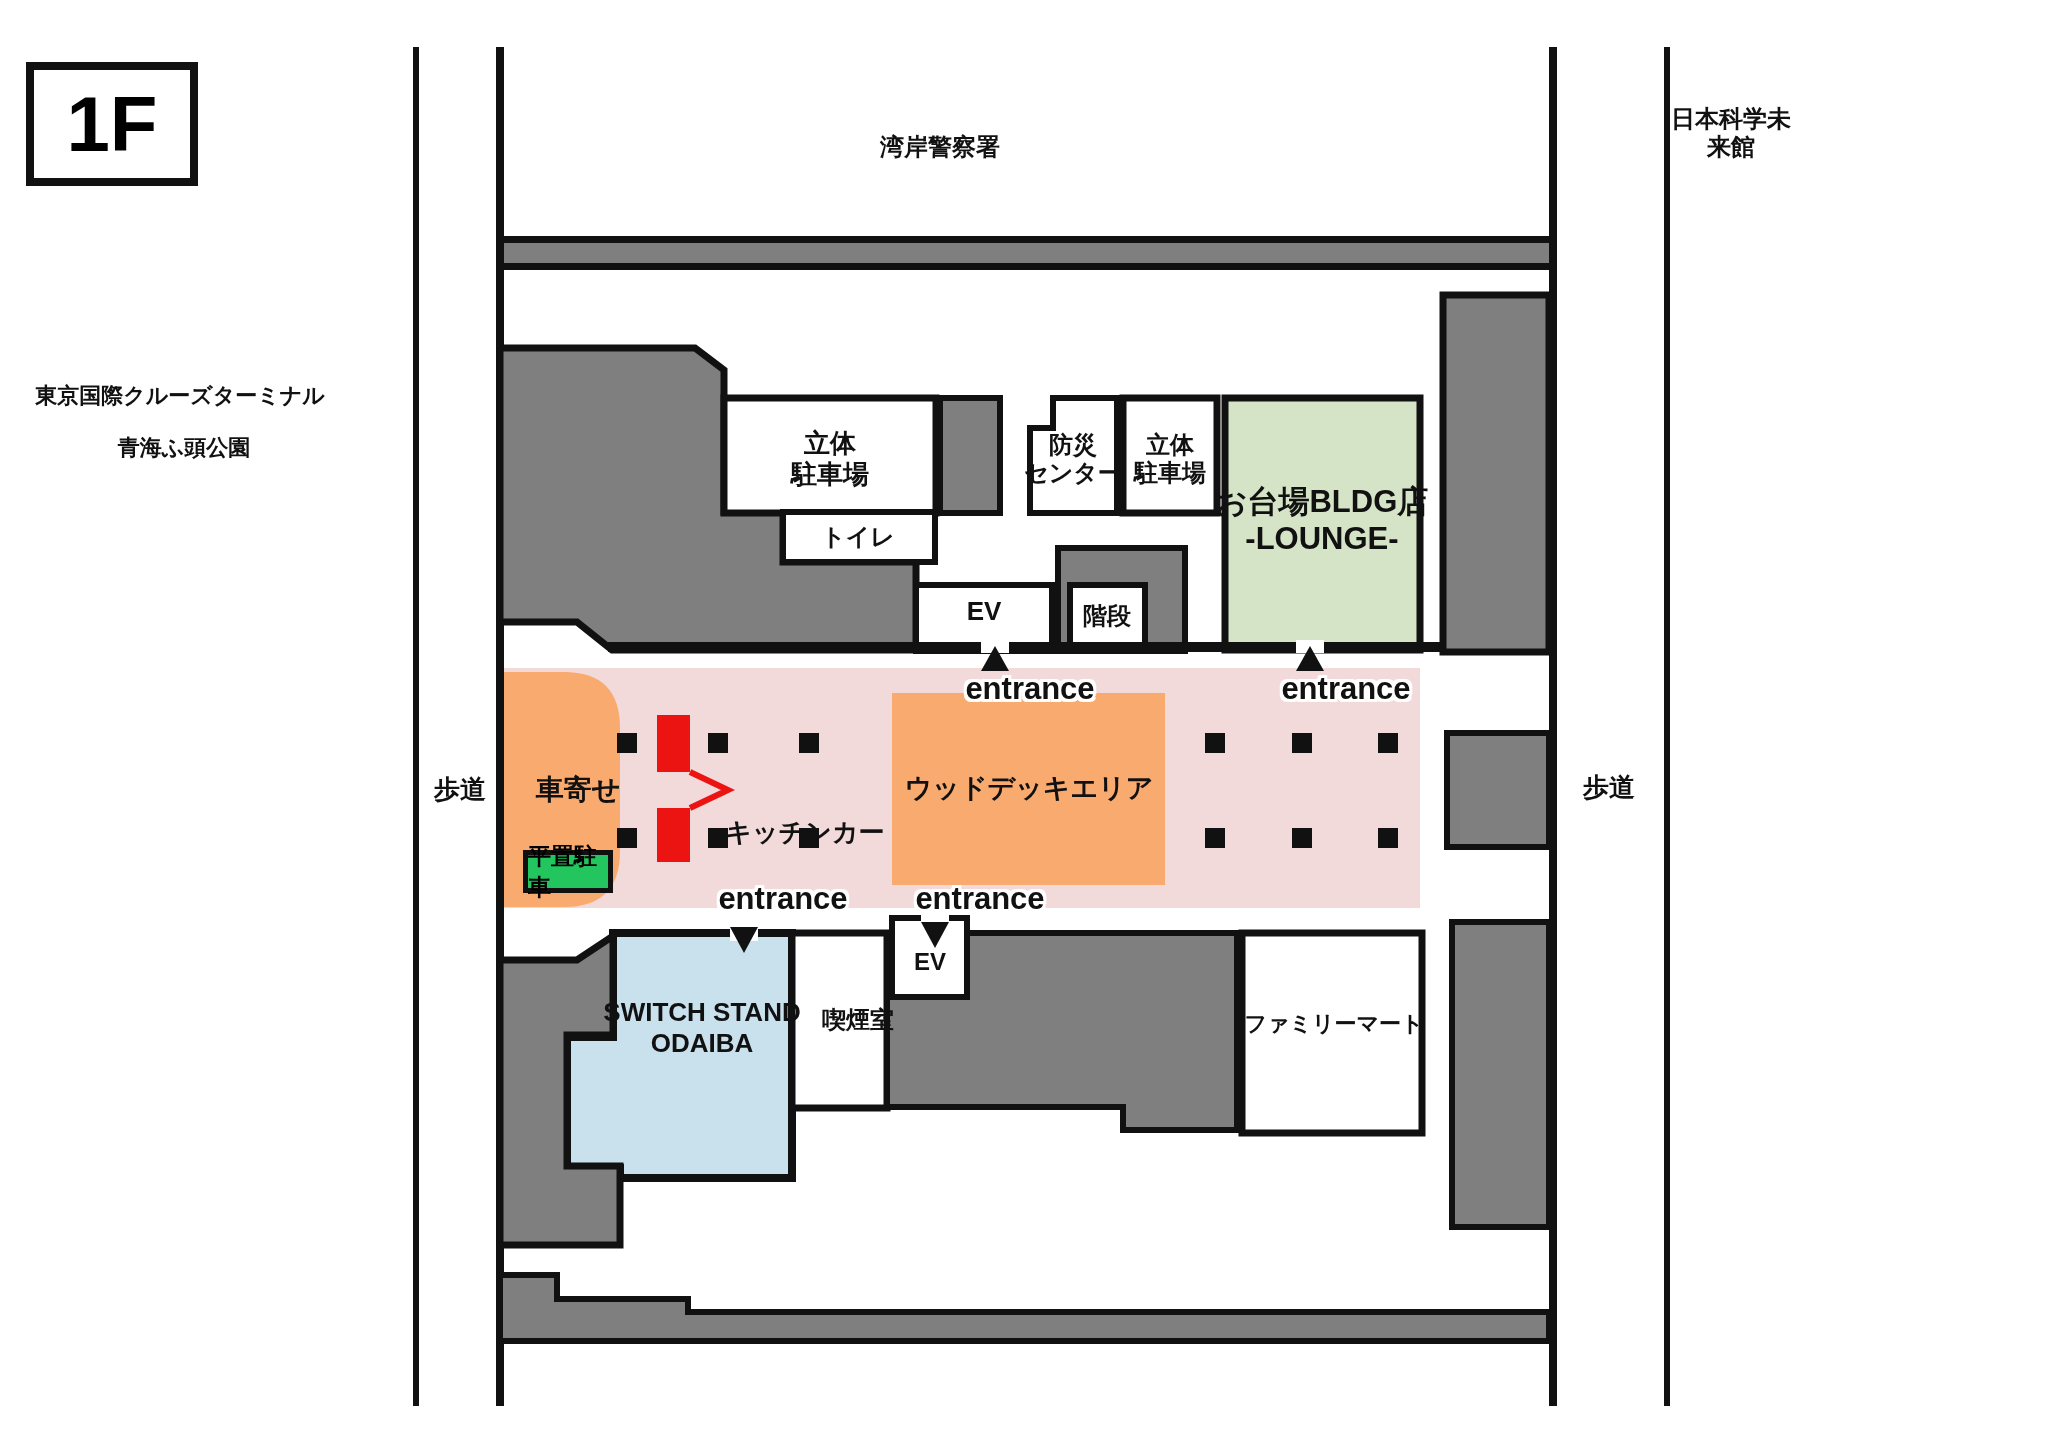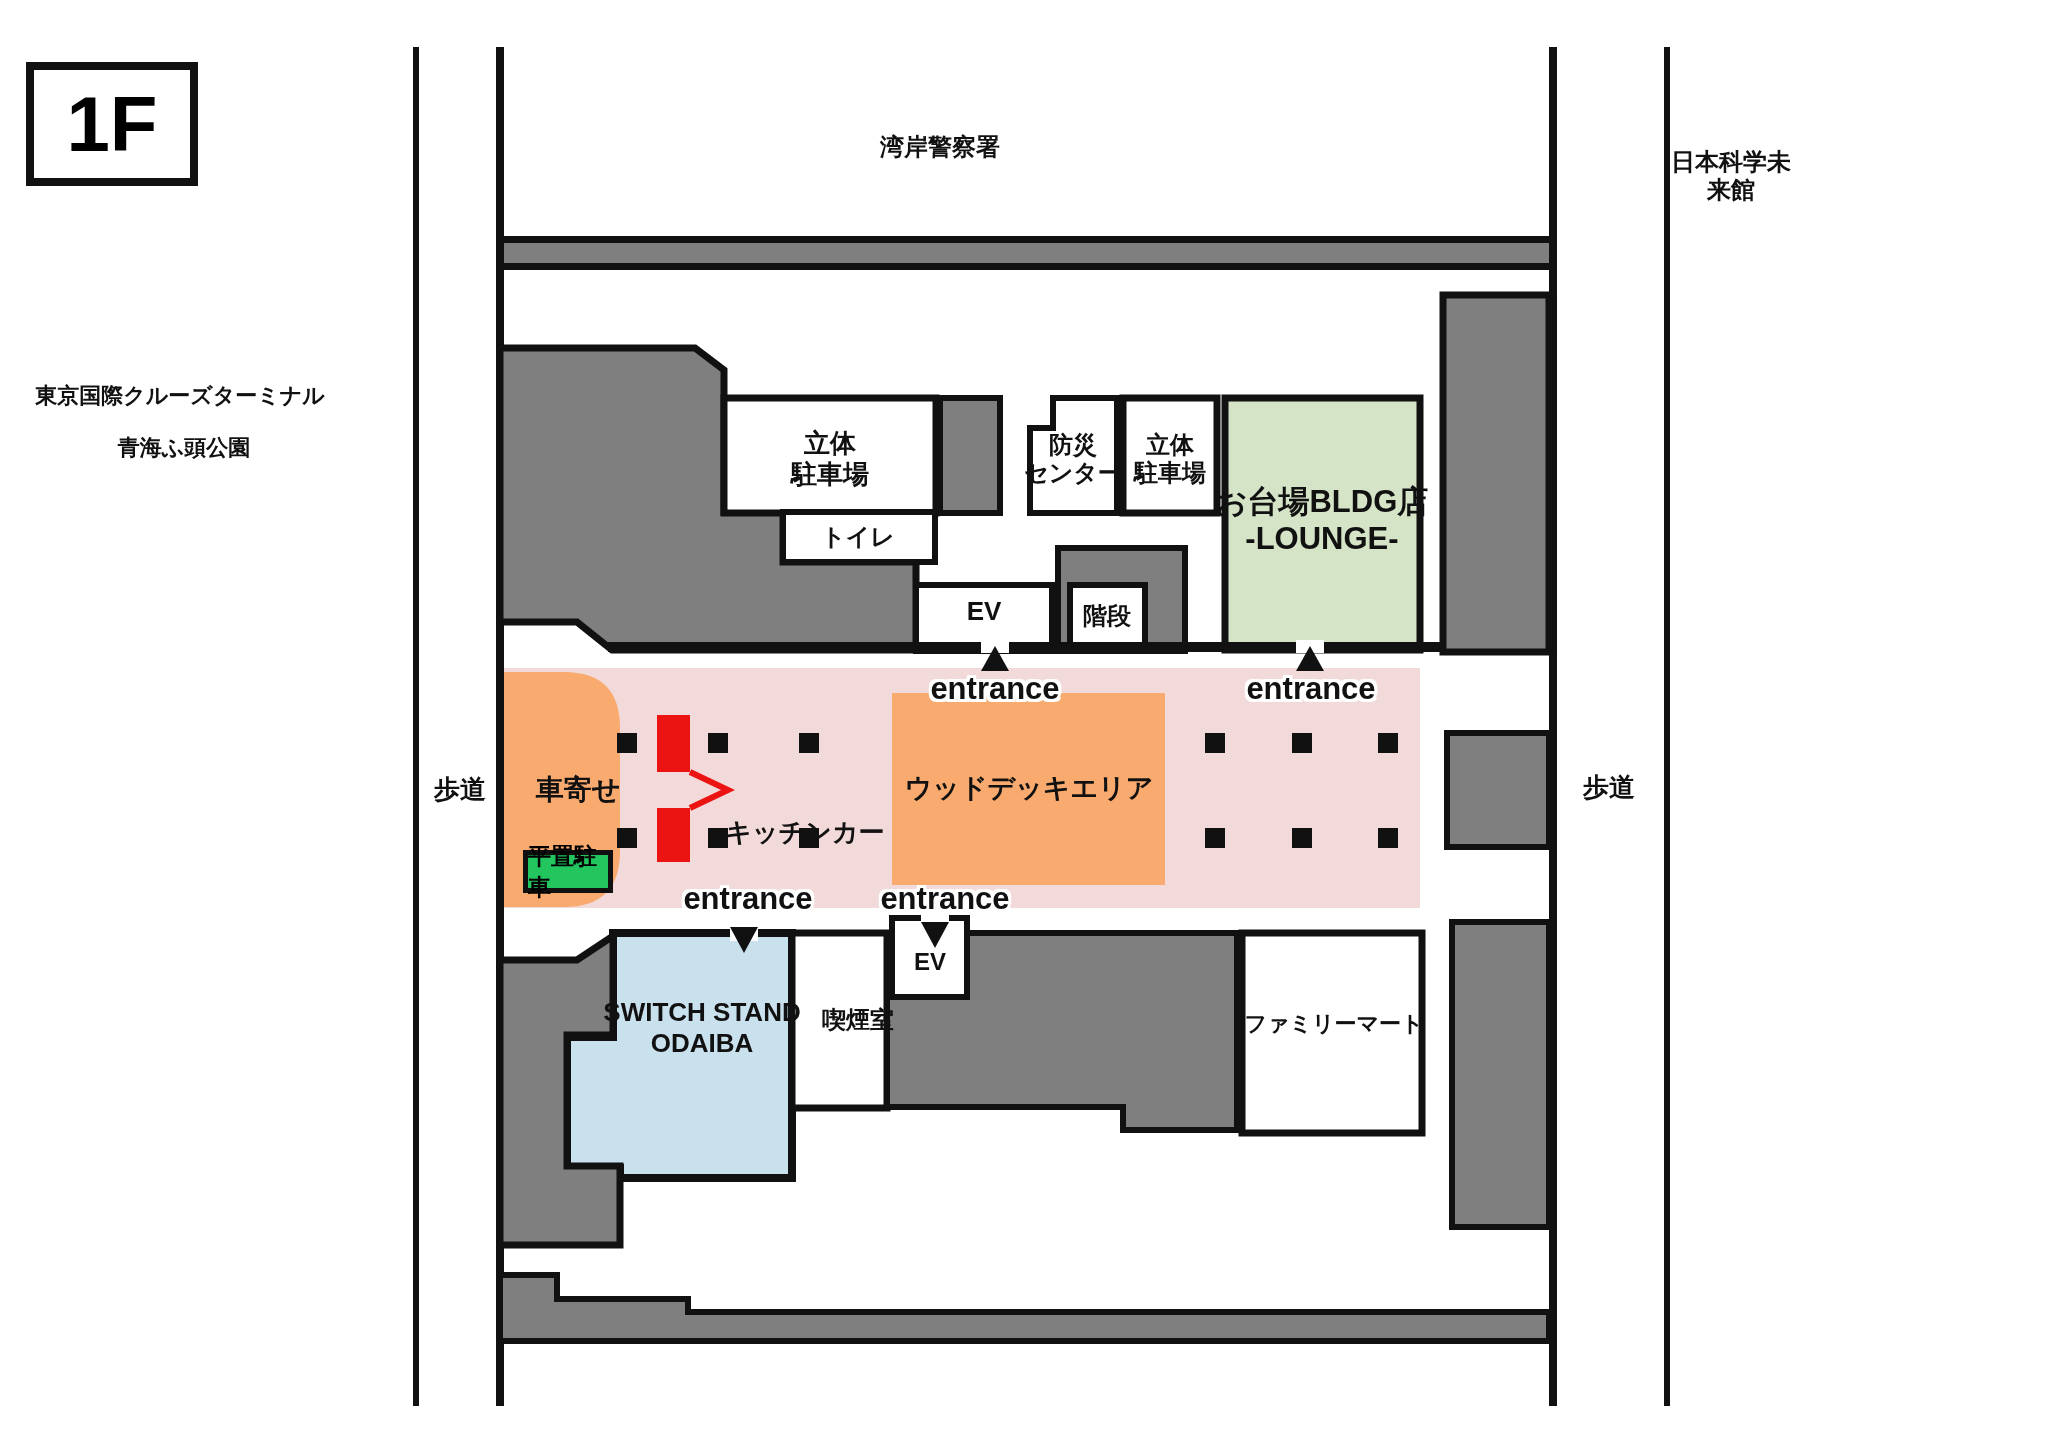--- a/index.html
+++ b/index.html
@@ -9,21 +9,21 @@
   html,body{margin:0;padding:0;background:#ffffff;}
   .canvas{position:relative;width:1852px;height:1453px;background:#fff;overflow:hidden;
           font-family:"Liberation Sans","DejaVu Sans",sans-serif;}
   .canvas svg{position:absolute;left:0;top:0;}
   .lbl{position:absolute;transform:translate(-50%,-50%);white-space:pre-line;text-align:center;
        font-weight:bold;color:#111;line-height:1.18;}
   .fs22{font-size:22px;} .fs24{font-size:24px;}
   .fs25{font-size:31px;} .fs26{font-size:26px;} .fs27{font-size:27px;} .fs28{font-size:28px;}
   .entrance{font-size:31px;
     text-shadow:-3px -3px 0 #fff,3px -3px 0 #fff,-3px 3px 0 #fff,3px 3px 0 #fff,
-                0 -3px 0 #fff,0 3px 0 #fff,-3px 0 0 #fff,3px 0 0 #fff;}
+                0 -3px 0 #fff,0 3px 0 #fff,-3px 0 0 #fff,3px 0 0 #fff;margin-left:35px;}
   .floorbox{position:absolute;left:26px;top:62px;width:172px;height:124px;border:8px solid #111;
     box-sizing:border-box;display:flex;align-items:center;justify-content:center;
     font-size:78px;font-weight:bold;}
   .flatbox{position:absolute;left:523px;top:850px;width:90px;height:43px;border:5px solid #111;
     box-sizing:border-box;background:#22c55e;display:flex;align-items:center;justify-content:center;
     font-size:23px;font-weight:bold;}
 </style>
 </head>
 <body>
 
@@ -96,21 +96,21 @@
     <polygon points="500,960 577,960 613,936 613,1035 567,1035 567,1166 620,1166 620,1245 500,1245" style="fill:var(--gray);stroke:var(--wall);stroke-width:7"></polygon>
 
     <polygon points="500,1275 557,1275 557,1299 688,1299 688,1312 1549,1312 1549,1341 500,1341" style="fill:var(--gray);stroke:var(--wall);stroke-width:6"></polygon>
   </svg>
 
   <div class="floorbox">
     <span>1F</span>
   </div>
 
   <div class="lbl fs24" style="left:940px;top:147px;">湾岸警察署</div>
-  <div class="lbl fs24" style="left:1731px;top:133px;margin-top:43px;">日本科学未来館</div>
+  <div class="lbl fs24" style="left:1731px;top:133px;">日本科学未来館</div>
   <div class="lbl fs22" style="left:180px;top:396px;">東京国際クルーズターミナル</div>
   <div class="lbl fs22" style="left:184px;top:448px;">青海ふ頭公園</div>
   <div class="lbl fs26" style="left:460px;top:789px;">歩道</div>
   <div class="lbl fs26" style="left:1609px;top:787px;">歩道</div>
 
   <div class="lbl fs26" style="left:830px;top:459px;">立体
 駐車場</div>
   <div class="lbl fs24" style="left:1073px;top:459px;">防災
 センター</div>
   <div class="lbl fs24" style="left:1170px;top:459px;">立体

